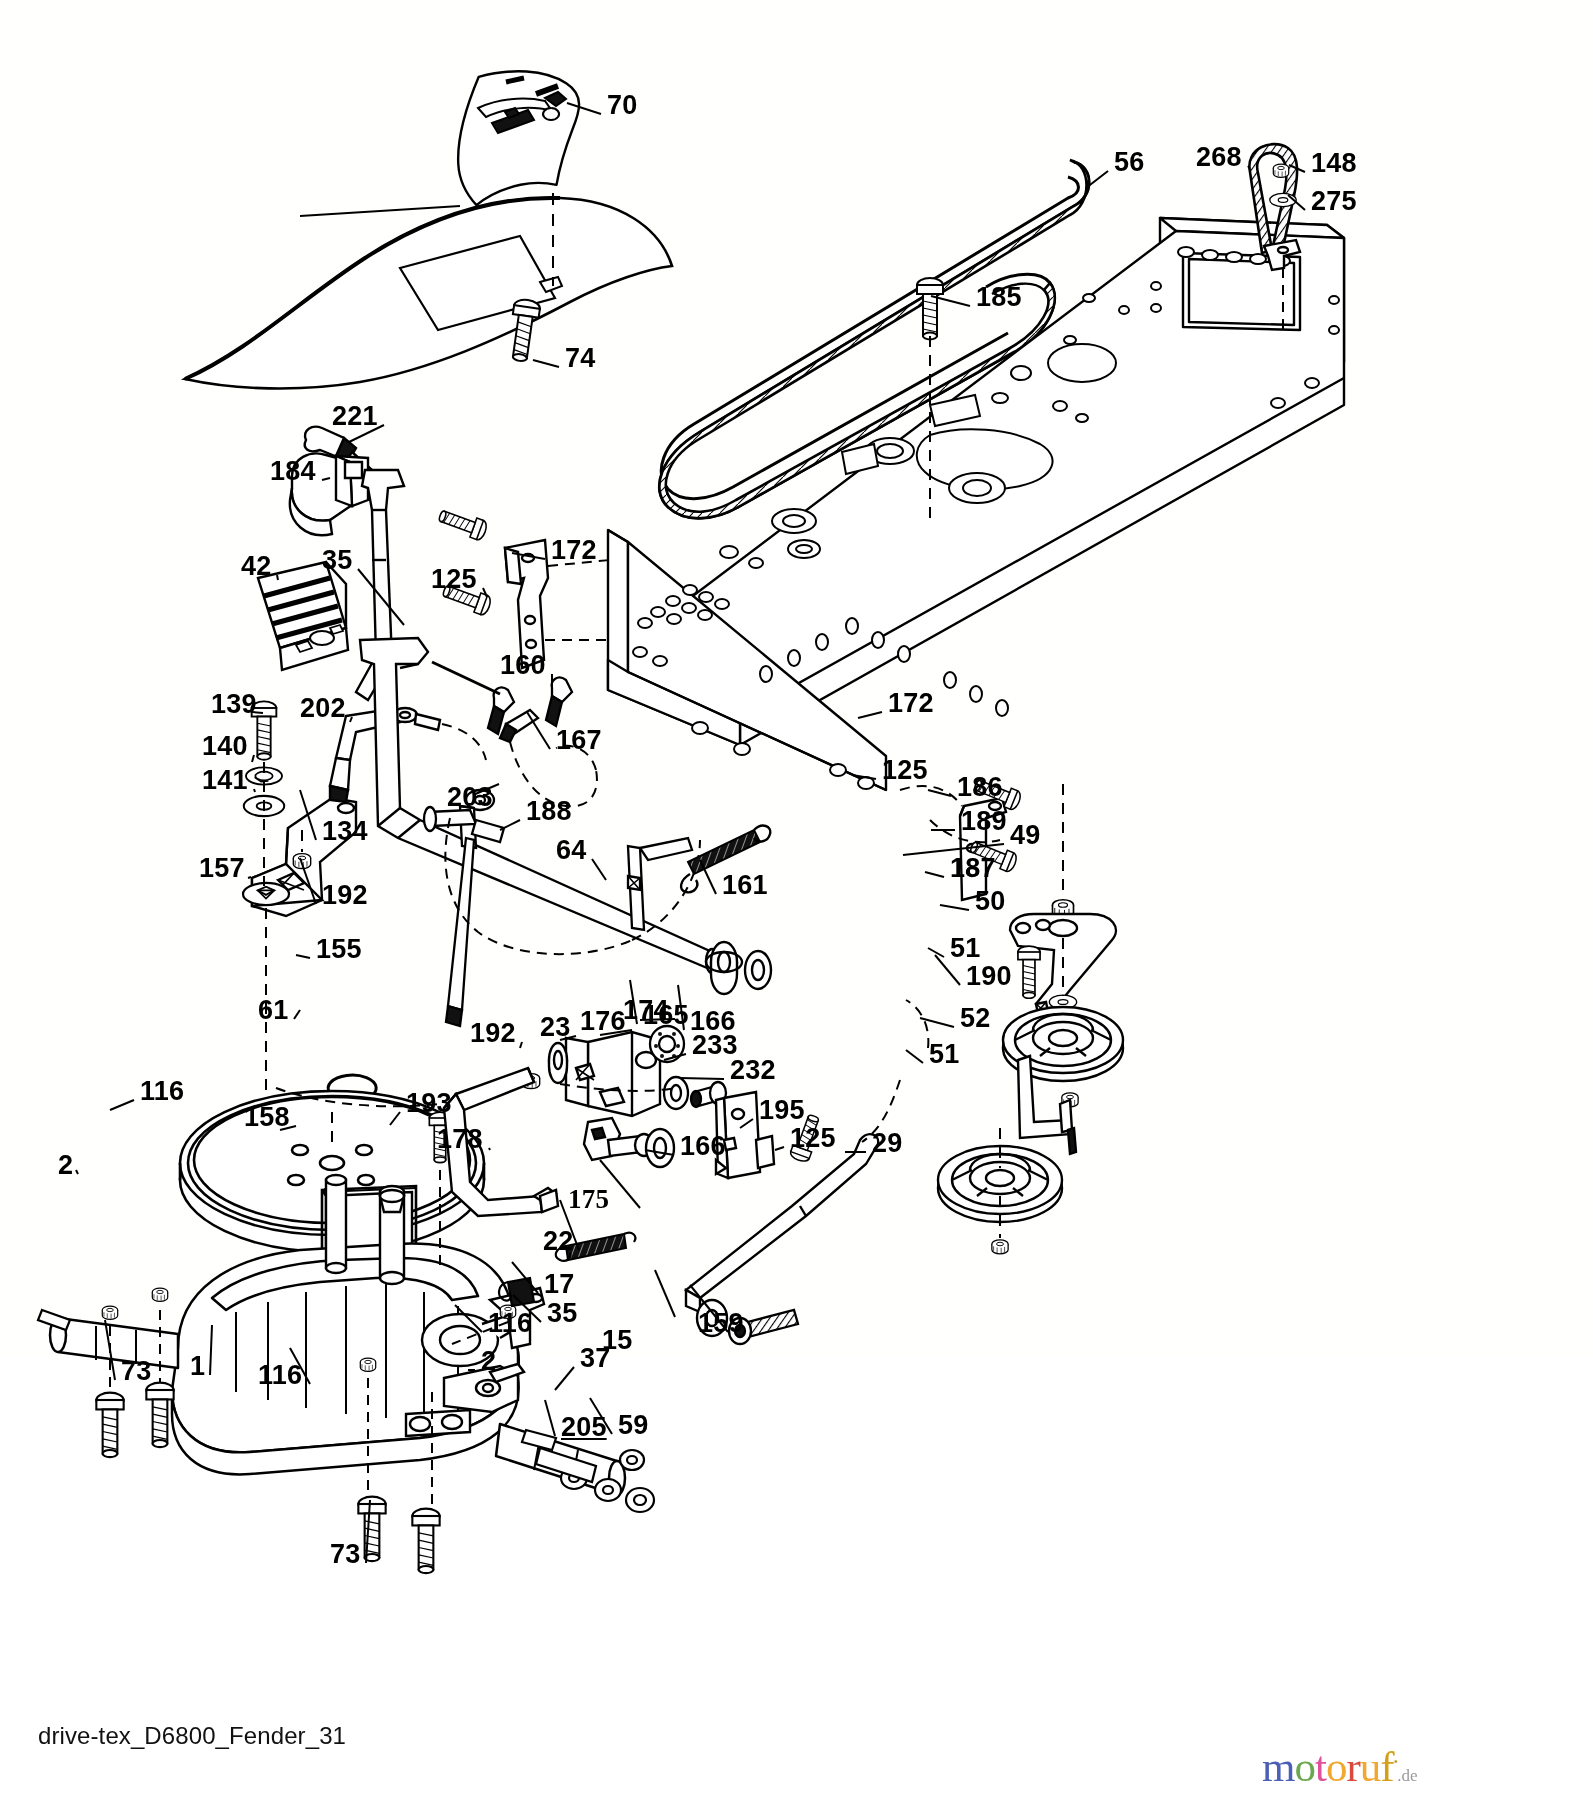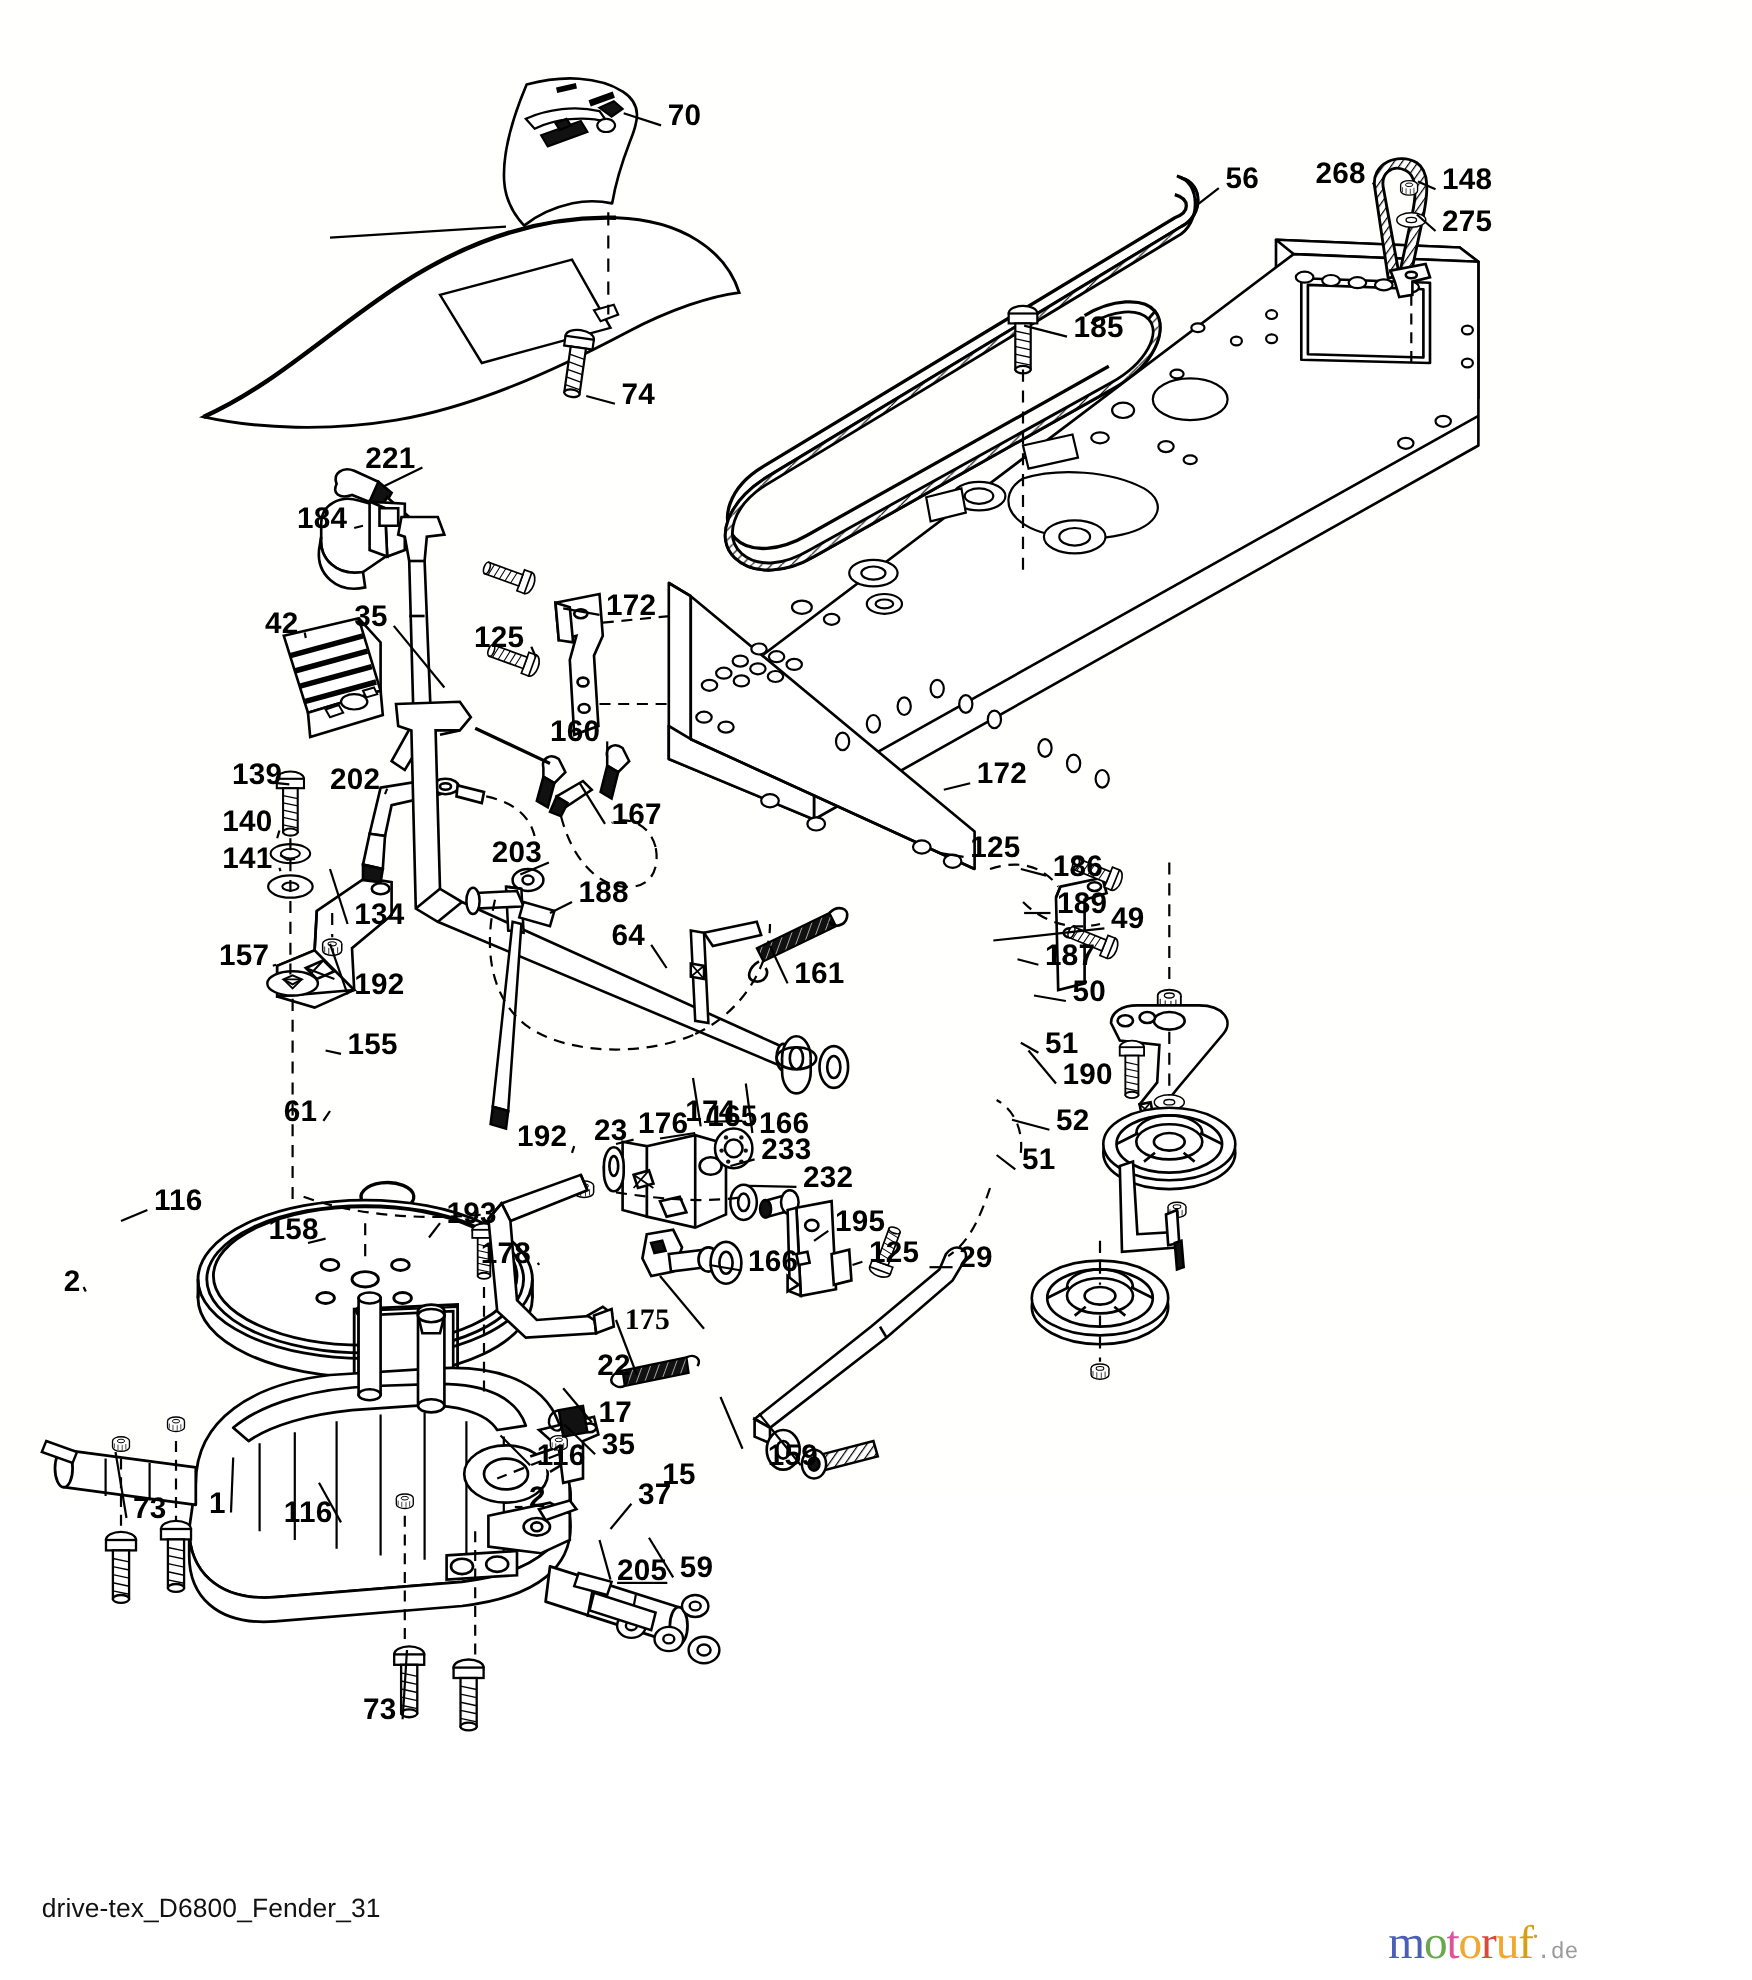--- a/index.html
+++ b/index.html
@@ -6,21 +6,21 @@
   body{width:1593px;height:1800px;position:relative;overflow:hidden;
        font-family:"Liberation Sans", sans-serif;}
   #stage{position:absolute;left:0;top:0;width:1593px;height:1356px;background:#fffffd;}
   svg.layer{position:absolute;left:0;top:0;width:1593px;height:1800px;}
   .callout{position:absolute;font-weight:bold;font-size:27px;color:#000;
            line-height:1;white-space:nowrap;letter-spacing:.2px;}
   #caption{position:absolute;left:38px;top:1722px;font-size:24px;color:#111;
            letter-spacing:.1px;white-space:nowrap;}
   #wm{position:absolute;left:1262px;top:1742px;font-family:"Liberation Serif",serif;
       font-size:43px;white-space:nowrap;letter-spacing:-1px;}
-  #wm .d{font-size:21px;color:#9a9a9a;letter-spacing:0;font-family:Liberation Mono, monospace;}
+  #wm .d{font-size:17px;color:#9a9a9a;letter-spacing:0;}
   #wm sup{font-size:13px;vertical-align:super;color:#c8a23a;}
 </style>
 </head>
 <body>
 
 <div id="stage">
 
   <svg class="layer" viewBox="0 0 1593 1800">
     <defs>
       <pattern id="knurl" width="6" height="6" patternUnits="userSpaceOnUse" patternTransform="rotate(35)">
@@ -857,21 +857,21 @@
       <div class="callout" style="left: 966px; top: 963px;">190</div>
       <div class="callout" style="left: 960px; top: 1005px;">52</div>
       <div class="callout" style="left: 929px; top: 1041px;">51</div>
       <div class="callout" style="left: 211px; top: 691px;">139</div>
       <div class="callout" style="left: 300px; top: 695px;">202</div>
       <div class="callout" style="left: 202px; top: 733px;">140</div>
       <div class="callout" style="left: 202px; top: 767px;">141</div>
       <div class="callout" style="left: 322px; top: 818px;">134</div>
       <div class="callout" style="left: 199px; top: 855px;">157</div>
       <div class="callout" style="left: 322px; top: 882px;">192</div>
-      <div class="callout" style="left: 447px; top: 762px;">203</div>
+      <div class="callout" style="left: 447px; top: 784px;">203</div>
       <div class="callout" style="left: 526px; top: 798px;">188</div>
       <div class="callout" style="left: 556px; top: 837px;">64</div>
       <div class="callout" style="left: 722px; top: 872px;">161</div>
       <div class="callout" style="left: 316px; top: 936px;">155</div>
       <div class="callout" style="left: 258px; top: 997px;">61</div>
       <div class="callout" style="left: 643px; top: 1002px;">165</div>
       <div class="callout" style="left: 690px; top: 1008px;">166</div>
       <div class="callout" style="left: 470px; top: 1020px;">192</div>
       <div class="callout" style="left: 540px; top: 1014px;">23</div>
       <div class="callout" style="left: 580px; top: 1008px;">176</div>

